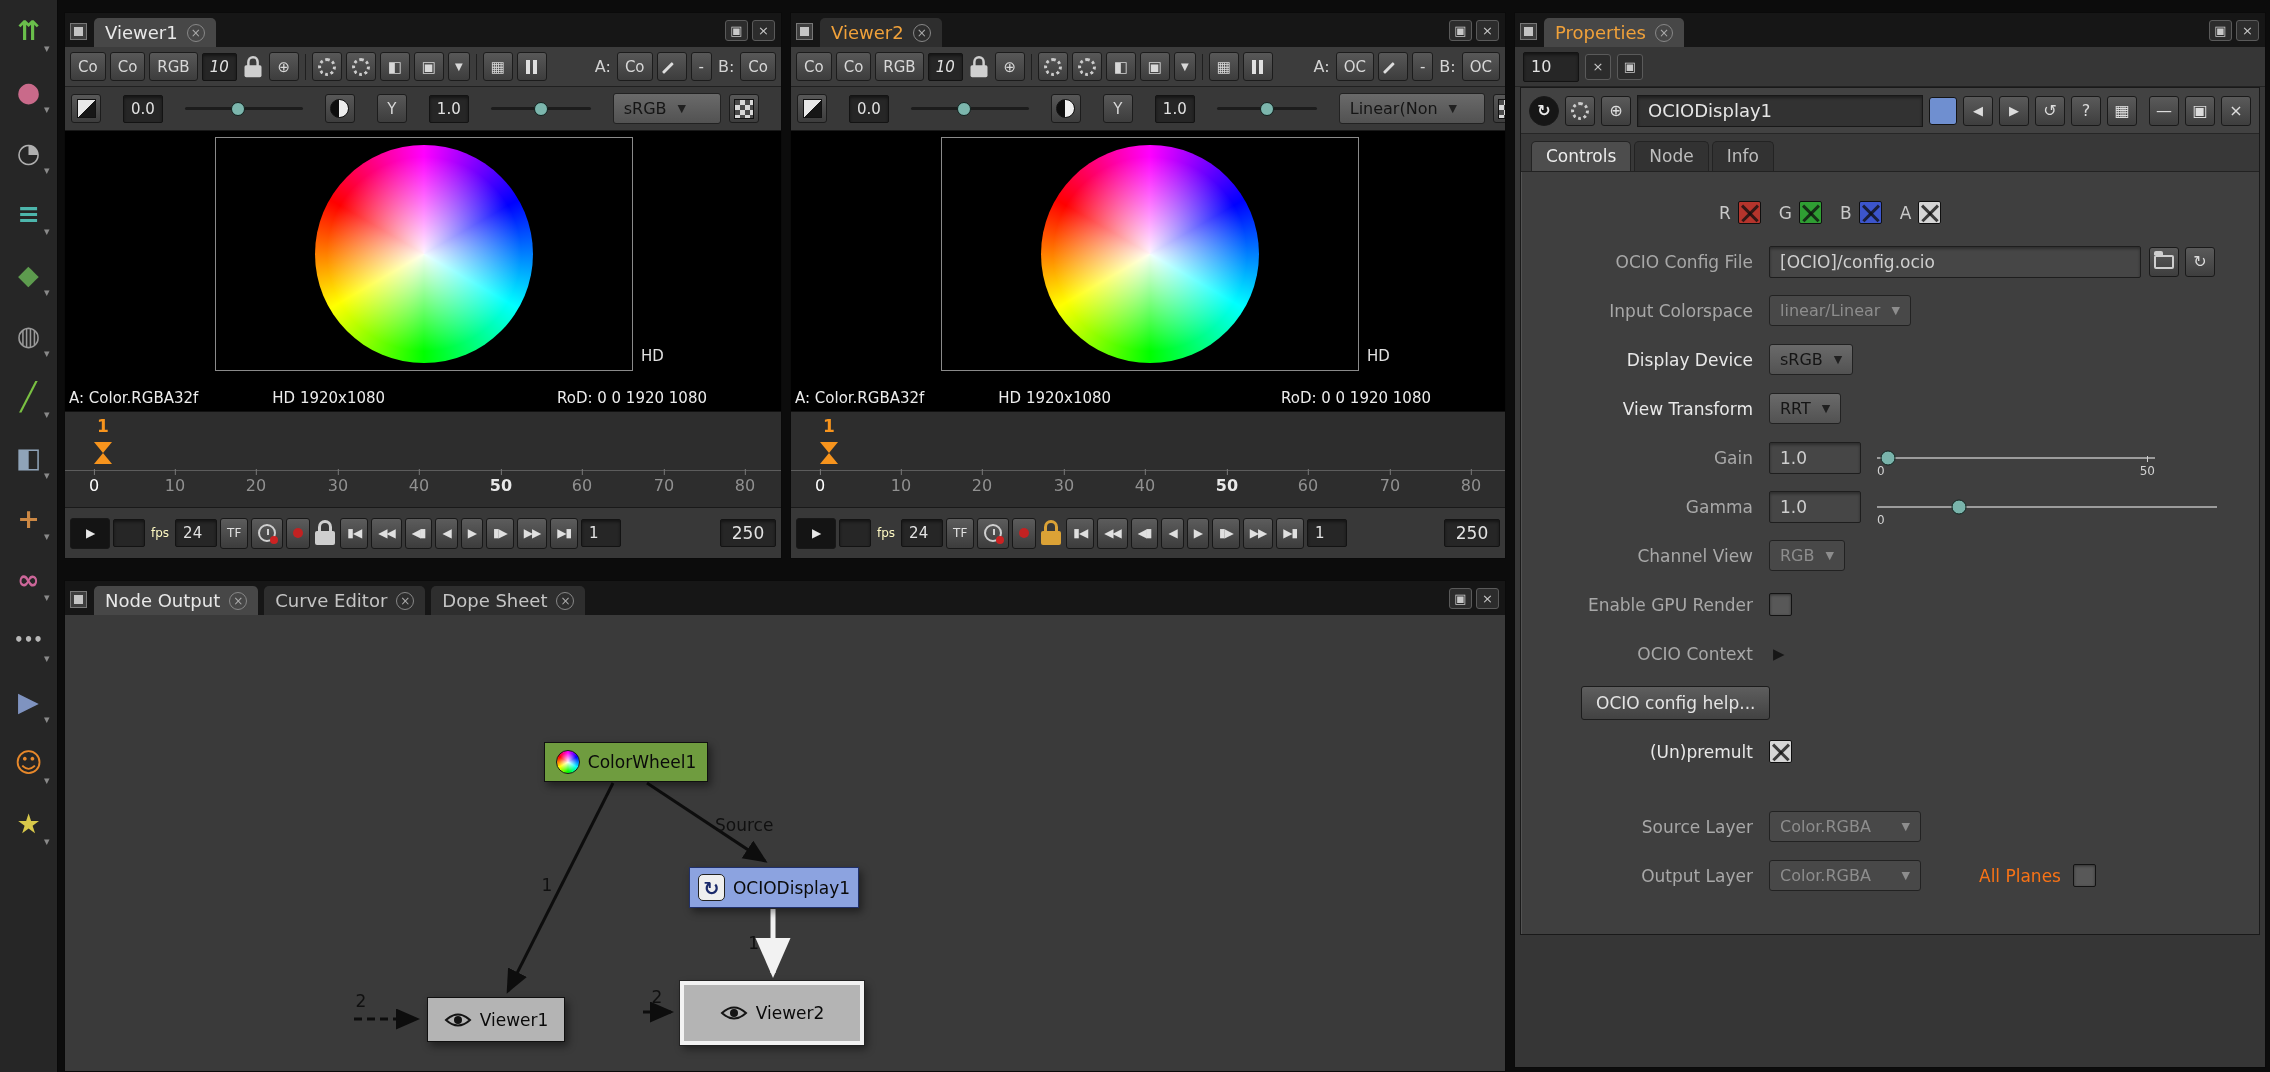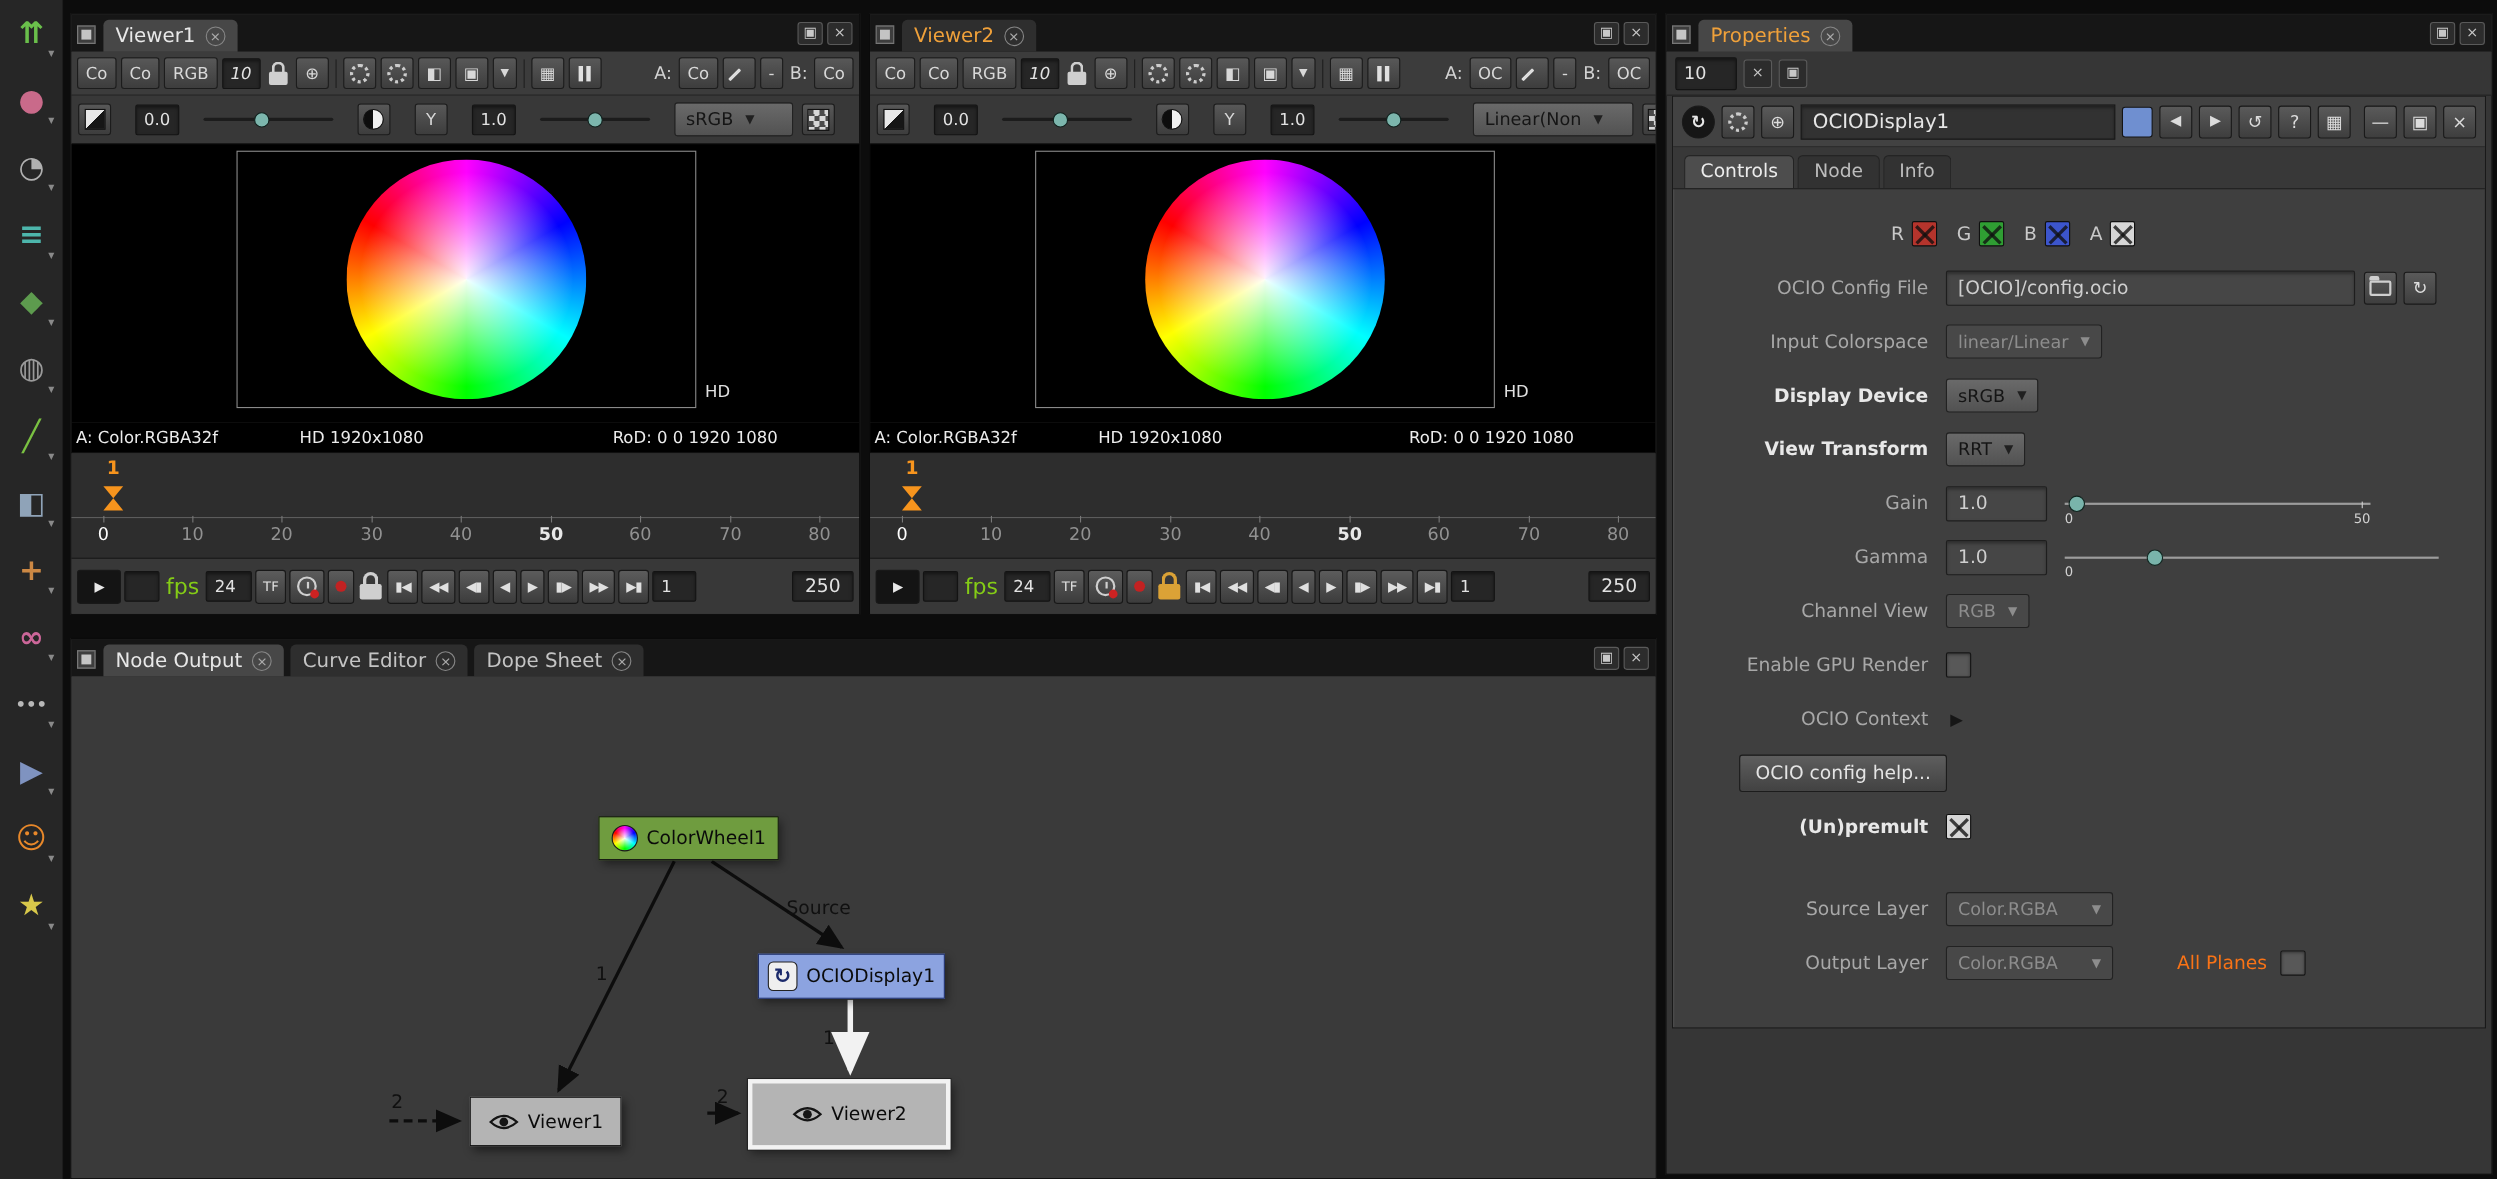--- a/index.html
+++ b/index.html
@@ -87,21 +87,21 @@
   .tick.zero{color:#ffffff}
   .tick.bright{color:#e8e8e8;font-weight:bold}
   .cur-frame{position:absolute;left:38px;top:4px;transform:translateX(-50%);color:#f7941d;font-size:17px;font-weight:bold}
   .marker{position:absolute;left:38px;top:30px;transform:translateX(-50%);width:18px}
   .marker::before{content:"";display:block;width:0;border-left:9px solid transparent;border-right:9px solid transparent;border-top:11px solid #f7941d}
   .marker::after{content:"";display:block;width:0;border-left:9px solid transparent;border-right:9px solid transparent;border-bottom:11px solid #f7941d}
 
   .transport{height:50px;background:#383838;display:flex;align-items:center;gap:3px;padding:0 5px;overflow:hidden}
   .tbtn{display:inline-flex;align-items:center;justify-content:center;background:linear-gradient(#5c5c5c,#3c3c3c);border:1px solid #181818;border-radius:3px;color:#e0e0e0;font-size:12px;padding:0 6px;height:31px;letter-spacing:-1px;white-space:nowrap}
   .tbtn.darkmode{background:#141414;color:#e8e8e8;min-width:40px}
-  .fpslabel{color:#84cc16;font-size:20px;padding:0 3px}
+  .fpslabel{color:#fef9c3;font-size:12px;padding:0 3px}
   .endfield{margin-left:auto;width:56px;justify-content:center;font-size:17px}
 
   
   .ngcontent{position:relative;width:100%;height:456px;background:#3a3a3a;overflow:hidden}
   .edges{position:absolute;left:0;top:0}
   .gnode{position:absolute;display:flex;align-items:center;justify-content:center;gap:8px;border:1.5px solid #101010;color:#0a0a0a;font-size:17px;box-shadow:3px 4px 8px rgba(0,0,0,.45)}
   .gnode .gnlabel{white-space:nowrap}
   .cwicon{width:24px;height:24px;border-radius:50%;border:1px solid #1a1a1a;flex-shrink:0;
     background:radial-gradient(circle at 50% 50%,rgba(255,255,255,.95) 0%,rgba(255,255,255,0) 60%),conic-gradient(from 0deg,#f0f,#00f,#0ff,#0f0,#ff0,#f00,#f0f)}
   .ocioicon{width:27px;height:27px;background:#efefef;border-radius:5px;display:flex;align-items:center;justify-content:center;color:#1b2a6b;font-size:19px;font-weight:bold;border:1px solid #222;flex-shrink:0}
@@ -115,21 +115,21 @@
   .hbtn.dark{background:#161616;border-radius:50%;color:#e8e8e8;font-weight:bold}
   .nname{width:286px;height:32px;display:inline-flex;align-items:center;padding:0 10px;background:#323232;border:1px solid #181818;color:#e6e6e6;font-size:18px;box-shadow:inset 0 2px 3px rgba(0,0,0,.4)}
   .swatch{width:28px;height:28px;border:1px solid #141414;border-radius:3px;flex-shrink:0}
   .hspacer{flex:1}
   .ptabs{display:flex;gap:3px;padding:7px 10px 0;background:#383838;border-bottom:1px solid #222;height:38px}
   .ptab{padding:4px 14px;background:#323232;color:#bdbdbd;border-radius:5px 5px 0 0;font-size:17px;border:1px solid #232323;border-bottom:none}
   .ptab.active{background:#4d4d4d;color:#ececec}
   .pbody{padding-top:16px}
   .prow{display:flex;align-items:center;height:49px;padding-left:10px}
   .plabel{width:238px;text-align:right;padding-right:16px;color:#a8a8a8;font-size:17px;flex-shrink:0;white-space:nowrap}
-  .plabel.strong{color:#e8e8e8;font-weight:bold}
+  .plabel.strong{color:#e8e8e8;font-weight:normal}
   .pfield{height:32px;display:inline-flex;align-items:center;padding:4px 10px;background:#464646;border:1px solid #1e1e1e;color:#cfcfcf;font-size:17px;border-radius:2px;box-shadow:inset 0 2px 3px rgba(0,0,0,.35)}
   .pfield.num{width:92px}
   .chlabel{color:#c9c9c9;font-size:17px;margin-left:18px}
   .chlabel:first-child{margin-left:0}
   .xbox{width:23px;height:23px;border:1px solid #0f0f0f;position:relative;border-radius:2px;margin-left:7px;flex-shrink:0}
   .xbox::before,.xbox::after{content:"";position:absolute;left:0;top:10px;width:22px;height:2.5px;background:rgba(15,15,15,.78)}
   .xbox::before{transform:rotate(45deg)}
   .xbox::after{transform:rotate(-45deg)}
   .xbox.light{background:#d6d6d6}
   .checkbox{width:23px;height:23px;background:#585858;border:1px solid #131313;border-radius:2px;box-shadow:inset 0 1px 3px rgba(0,0,0,.45);flex-shrink:0}

